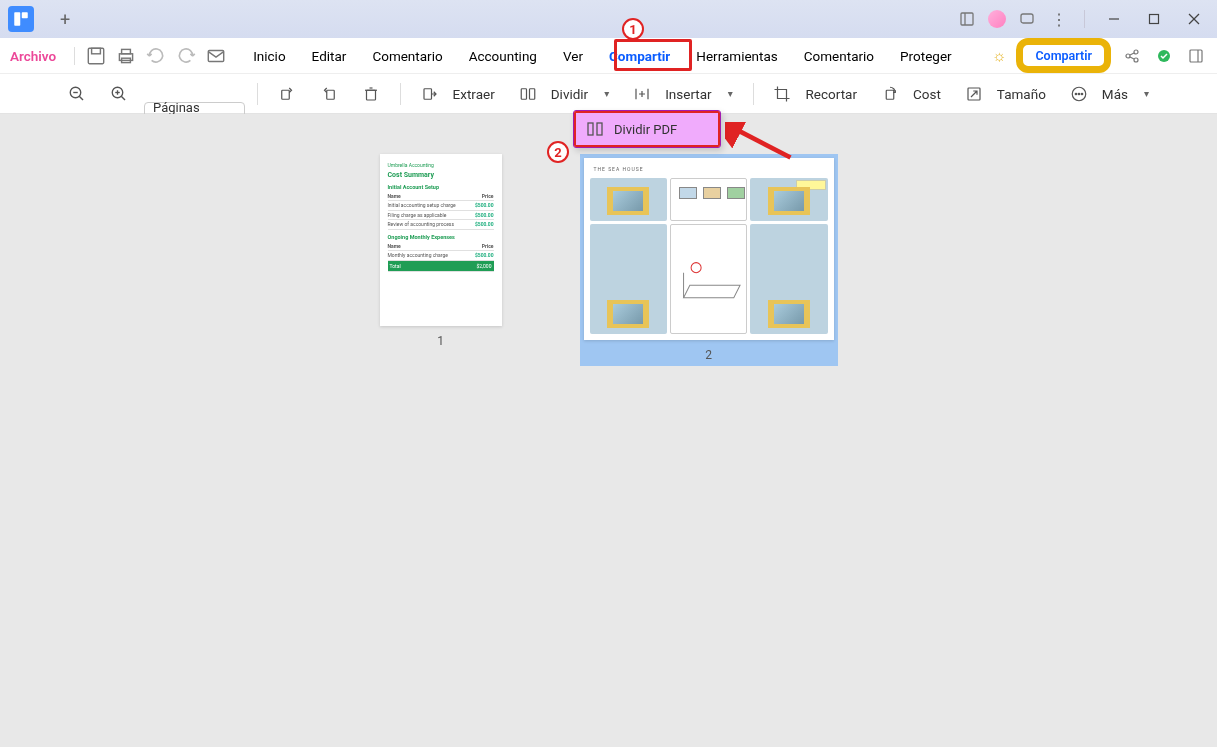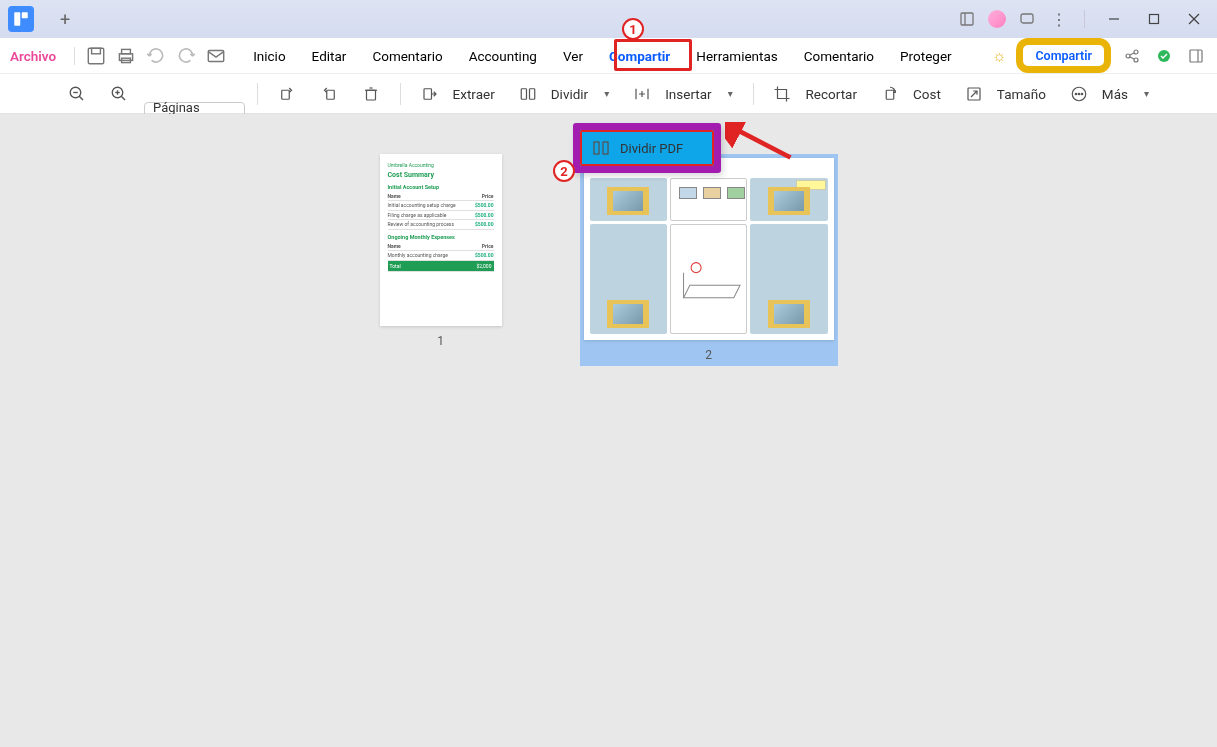--- a/index.html
+++ b/index.html
@@ -35,21 +35,21 @@
 
 
 .toolbar { height: 40px; background:#fff; display:flex; align-items:center; padding: 0 60px 0 60px; gap: 8px; border-bottom:1px solid #e3e3e3; }
 .tbtn { display:flex; align-items:center; gap:14px; font-size:13.5px; color:#333; padding: 4px 8px; }
 .tbtn svg { width:18px; height:18px; }
 .select { border:1px solid #ccc; border-radius:4px; height:26px; width:128px; display:flex; align-items:center; padding:0 8px; font-size:13px; color:#333; justify-content:space-between;margin-top:43px; }
 .vline { width:1px; height:22px; background:#ddd; margin:0 4px; }
 .chev { font-size:10px; color:#666; margin-left:2px; }
 
 
-.dropdown { position:absolute; top: 123px; left: 573px; width: 148px; background:#0ea5e9; border:7px solid #a21caf; border-radius:3px; box-shadow: 2px 3px 6px rgba(0,0,0,0.15); z-index: 20; }
+.dropdown { position:absolute; top: 110px; left: 573px; width: 148px; background:#f0abfc; border:1px solid #a21caf; border-radius:3px; box-shadow: 2px 3px 6px rgba(0,0,0,0.15); z-index: 20; }
 .dd-item { display:flex; align-items:center; gap:10px; padding: 7px 10px; font-size:13px; color:#333; }
 .dd-item:first-child { border:2px solid #e02323; border-radius:2px; }
 .dd-icon { width:18px; height:18px; color:#555; display:flex; align-items:center; justify-content:center; }
 .badge2 { top: 30px; left: -27px; }
 .arrow { position:absolute; top: 122px; left: 725px; z-index:19; }
 .arrow svg { width: 75px; height: 42px; }
 
 
 .canvas { position:absolute; top: 114px; left:0; right:0; bottom:0; background:#e8e8e8; padding: 40px 0 0 0; }
 .pages { display:flex; gap: 78px; justify-content:center; align-items:flex-start; }

